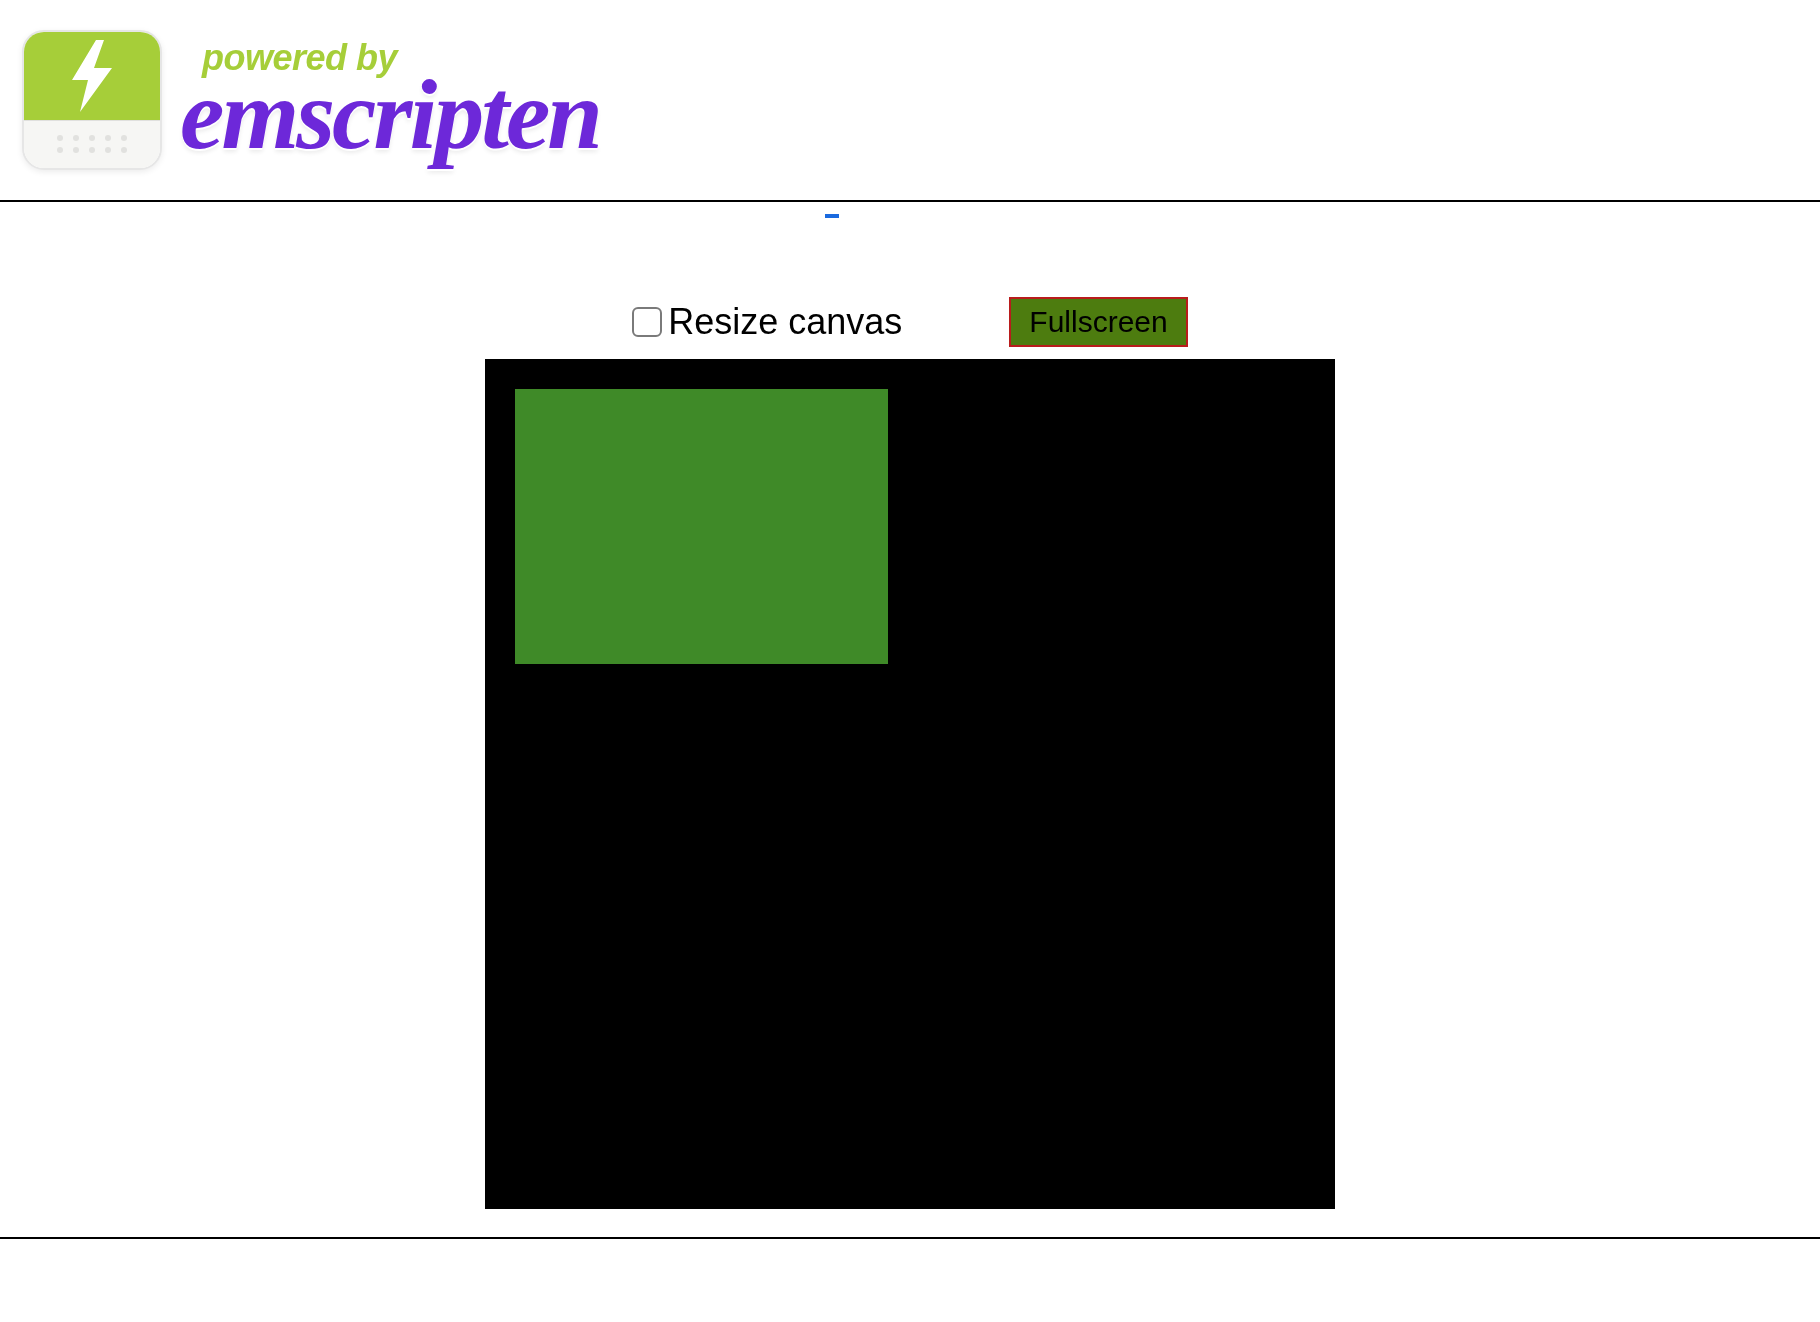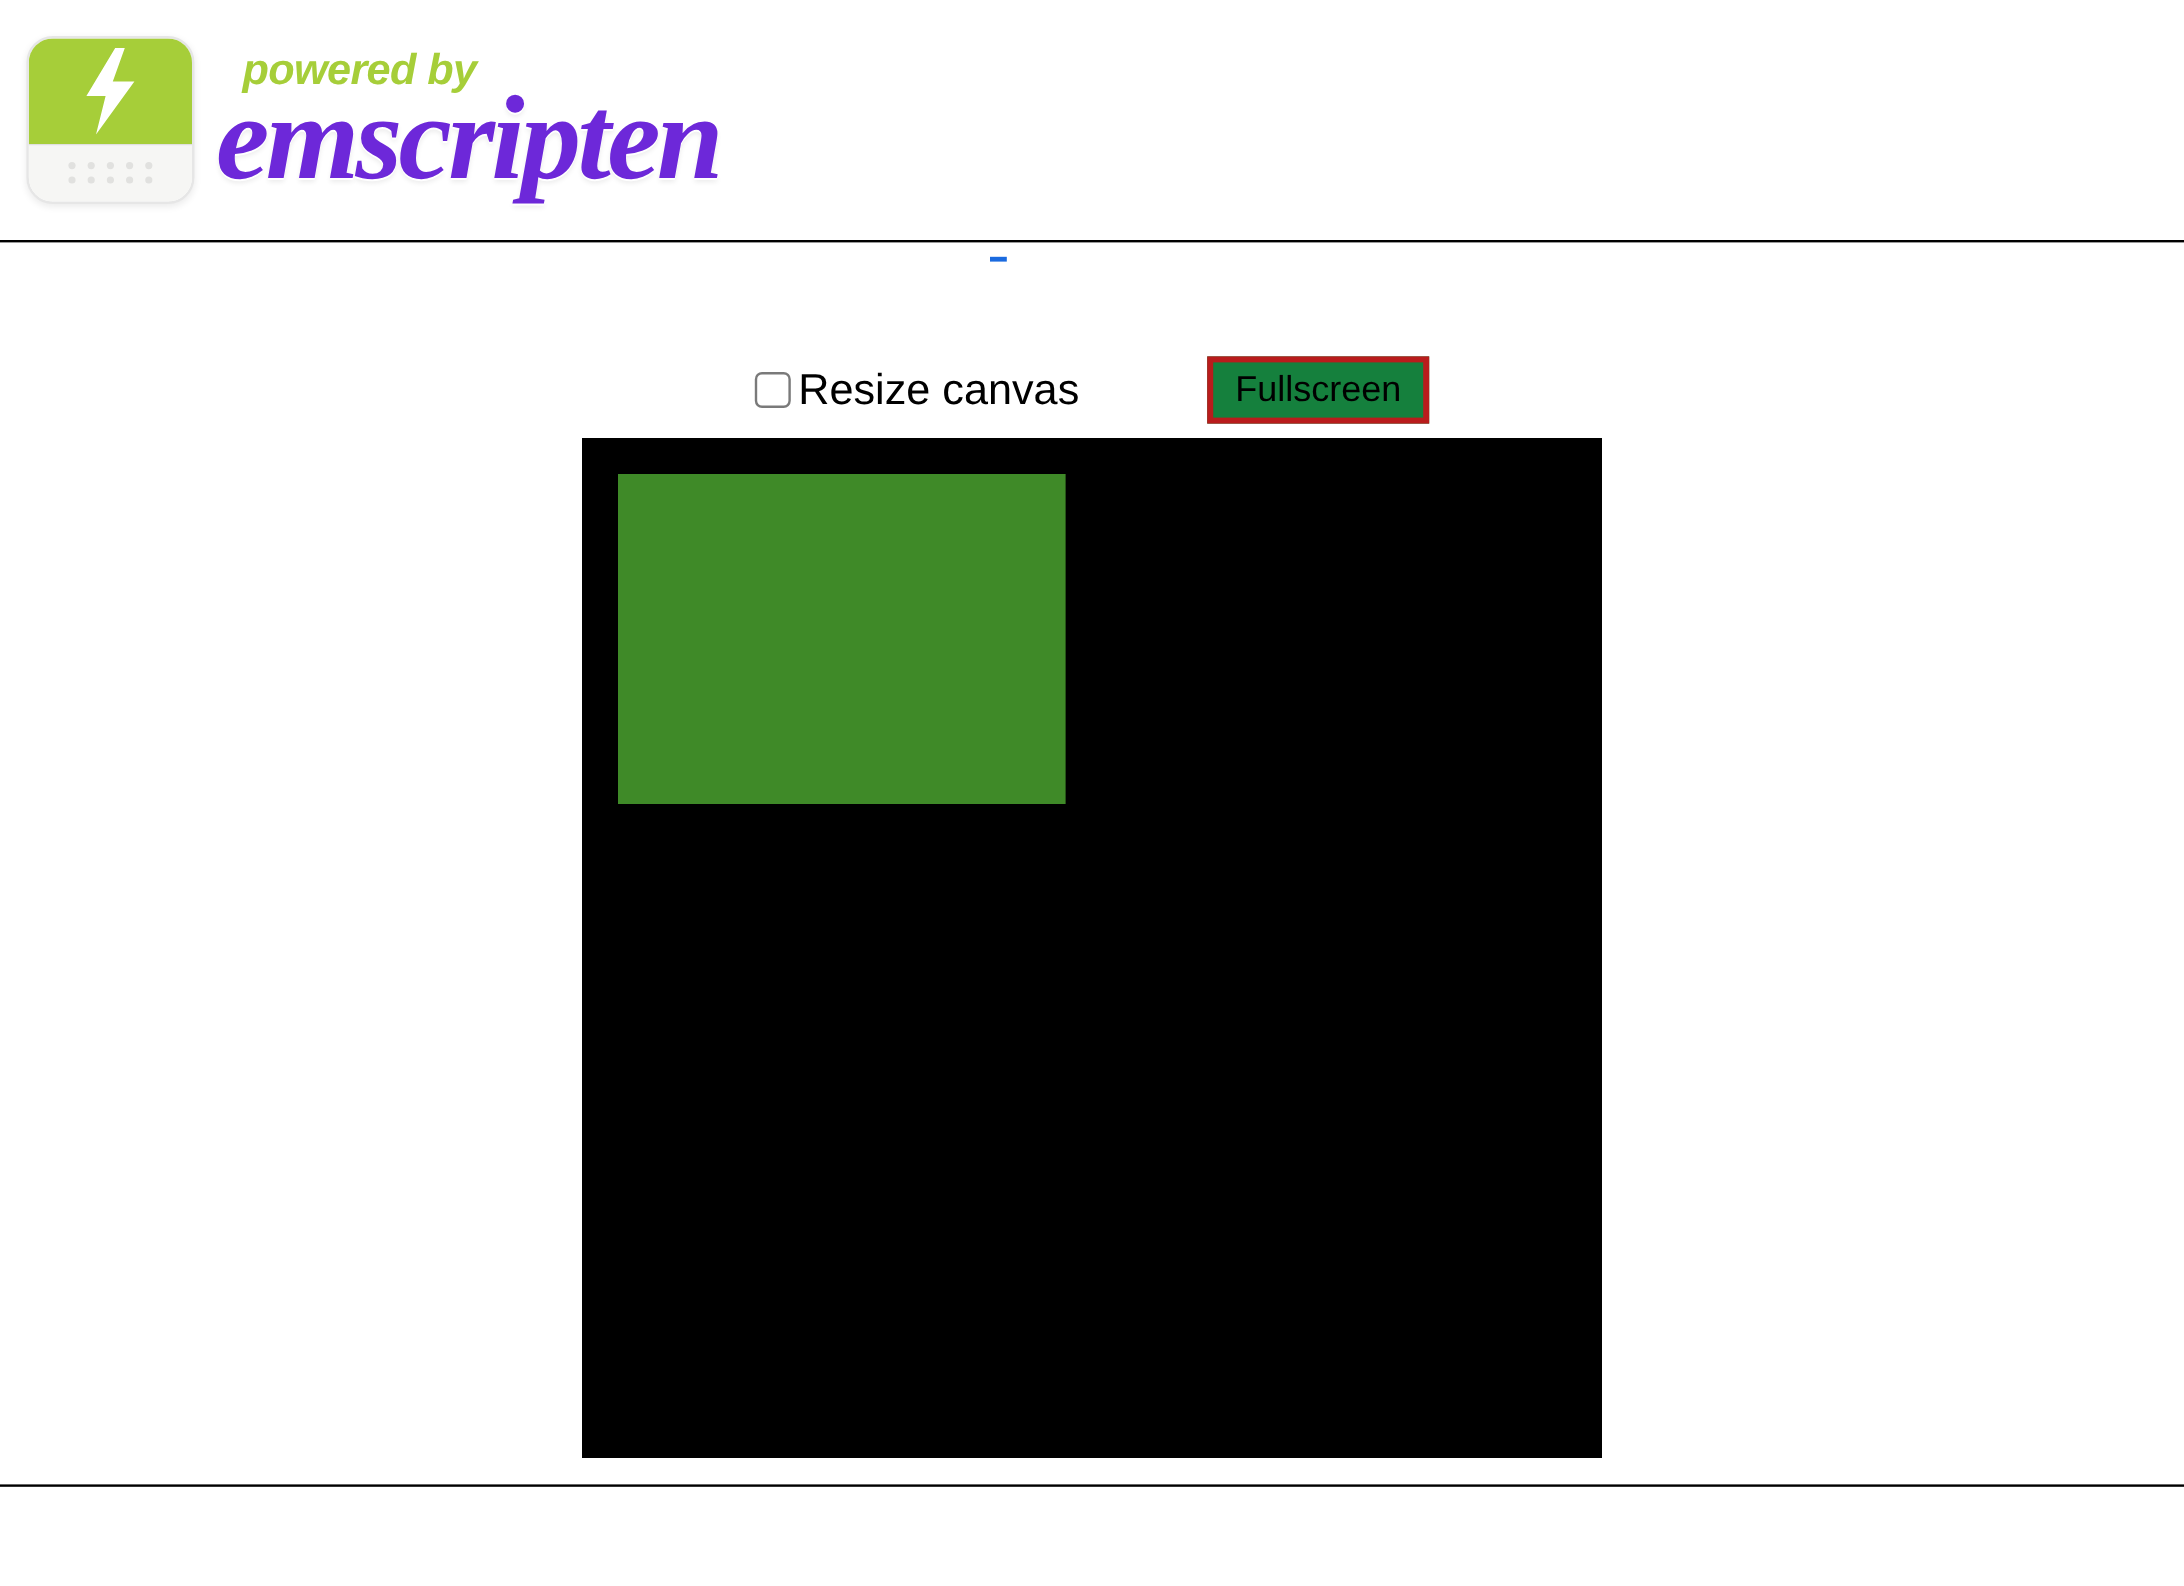--- a/index.html
+++ b/index.html
@@ -132,22 +132,22 @@
     .control-label {
       font-size: 36px;
       color: #000;
     }
     .spacer {
       width: 60px;
     }
     .fullscreen-btn {
       font-size: 30px;
       padding: 6px 18px;
-      border: 5px solid #b91c1c;
-      background: #15803d;
+      border: 2px solid #b91c1c;
+      background: #4d7c0f;
       cursor: pointer;
       font-family: inherit;
       margin-left: 27px;
     }
     .canvas-wrap {
       display: flex;
       justify-content: center;
       margin-top: 12px;
     }
     .canvas-area {

